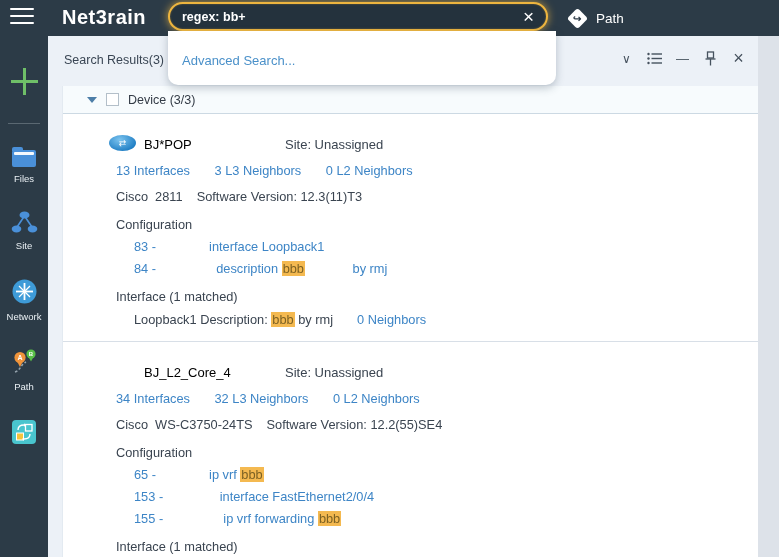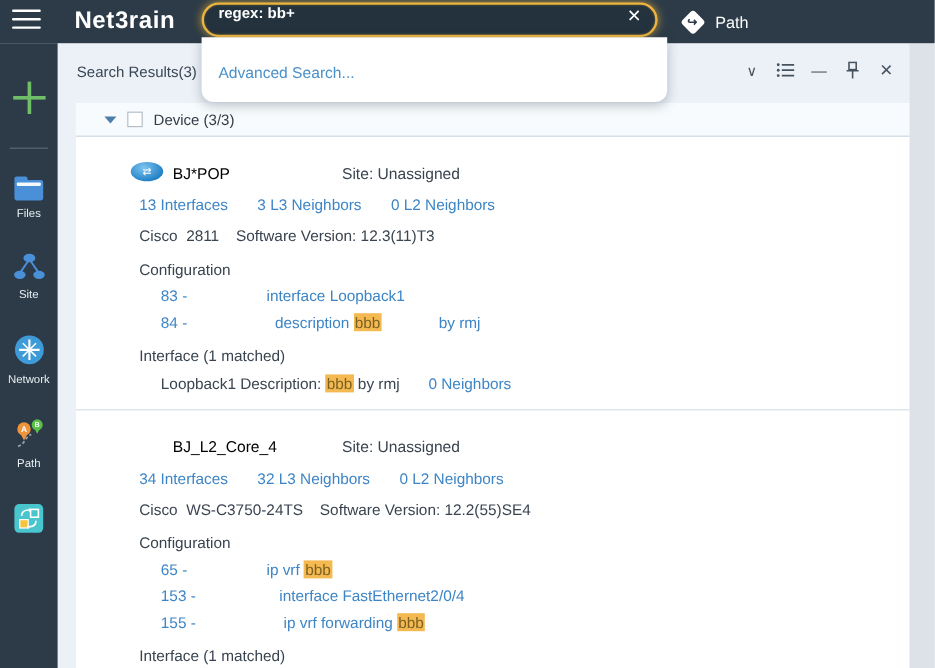--- a/index.html
+++ b/index.html
@@ -7,21 +7,21 @@
   body { font-family:"Liberation Sans", sans-serif; font-size:12.5px; background:#ecf1f7; position:relative; color:#3a4450; }
 
   
   .topbar { position:absolute; left:0; top:0; width:779px; height:36px; background:#2c3b47; z-index:30; }
   .hamburger { position:absolute; left:10px; top:8px; width:24px; height:19px; cursor:pointer; }
   .hamburger i { display:block; height:2px; background:#fff; margin-bottom:5px; border-radius:1px; }
   .logo { position:absolute; left:62px; top:6px; color:#fff; font-size:20px; font-weight:bold; letter-spacing:.5px; }
   .logo .l2 { font-weight:bold; }
   .search-box { position:absolute; left:168px; top:2px; width:380px; height:29px; border:2px solid #edb53f;
     border-radius:15px; background:#24323d; box-shadow:0 0 8px rgba(237,181,63,.75), inset 0 0 2px rgba(237,181,63,.4);
-    display:flex; align-items:flex-start; padding:0 12px; z-index:40; }
+    display:flex; align-items:center; padding:0 12px; z-index:40; }
   .search-text { color:#fff; font-weight:bold; font-size:12.5px; flex:1; }
   .search-clear { color:#fff; font-size:19px; line-height:1; cursor:pointer; font-weight:normal; }
   .path-item { position:absolute; left:570px; top:0; height:36px; display:flex; align-items:center; gap:11px; color:#fff; font-size:13.5px; }
   .path-diamond { width:15px; height:15px; background:#fff; border-radius:3px; transform:rotate(45deg); display:flex; align-items:center; justify-content:center; }
   .path-diamond span { transform:rotate(-45deg); color:#2c3b47; font-size:10px; font-weight:bold; }
 
   
   .sidebar { position:absolute; left:0; top:36px; width:48px; height:521px; background:#2c3b47; z-index:20;
     display:flex; flex-direction:column; align-items:center; }
   .plus-btn { margin-top:32px; width:27px; height:27px; position:relative; cursor:pointer; }
@@ -61,21 +61,21 @@
   .switch-icon { width:26px; height:14px; background:linear-gradient(#a5d4f2, #2e86c8 60%); transform:skewX(-16deg); border-radius:2px;
     border-top:2px solid #cfe9fa; }
   .dev-name { position:absolute; left:81px; top:3px; color:#000000; cursor:pointer; font-size:13px; }
   .dev-site { position:absolute; left:222px; top:3px; color:#3a4450; font-size:13px; }
   .links-row { margin:9px 0 0 53px; }
   .links-row span { color:#3d85c6; margin-right:21px; cursor:pointer; font-size:12.8px; }
   .model-row { margin:11px 0 0 53px; font-size:12.8px; }
   .model-row span { white-space:pre; margin-right:14px; }
   .sec-title { margin:13px 0 0 53px; color:#3a4450; font-size:12.8px; }
   .cfg-line { margin:7px 0 0 71px; color:#3d85c6; font-size:12.8px; }
-  .cfg-line .num { margin-right:22px; }
+  .cfg-line .num { margin-right:9px; }
   .cfg-line .pre, .cfg-line .post { white-space:pre;padding-left:44px; }
   .match { background:#f4b950; color:#7c6123; padding:0 1px; white-space:pre; }
   .iface-line { margin:8px 0 0 71px; color:#3a4450; font-size:12.8px; }
   .iface-line .pre, .iface-line .post { white-space:pre; }
   .iface-line .nbr { color:#3d85c6; margin-left:24px; cursor:pointer; }
 
   svg { display:block; }
 </style>
 </head>
 <body>

